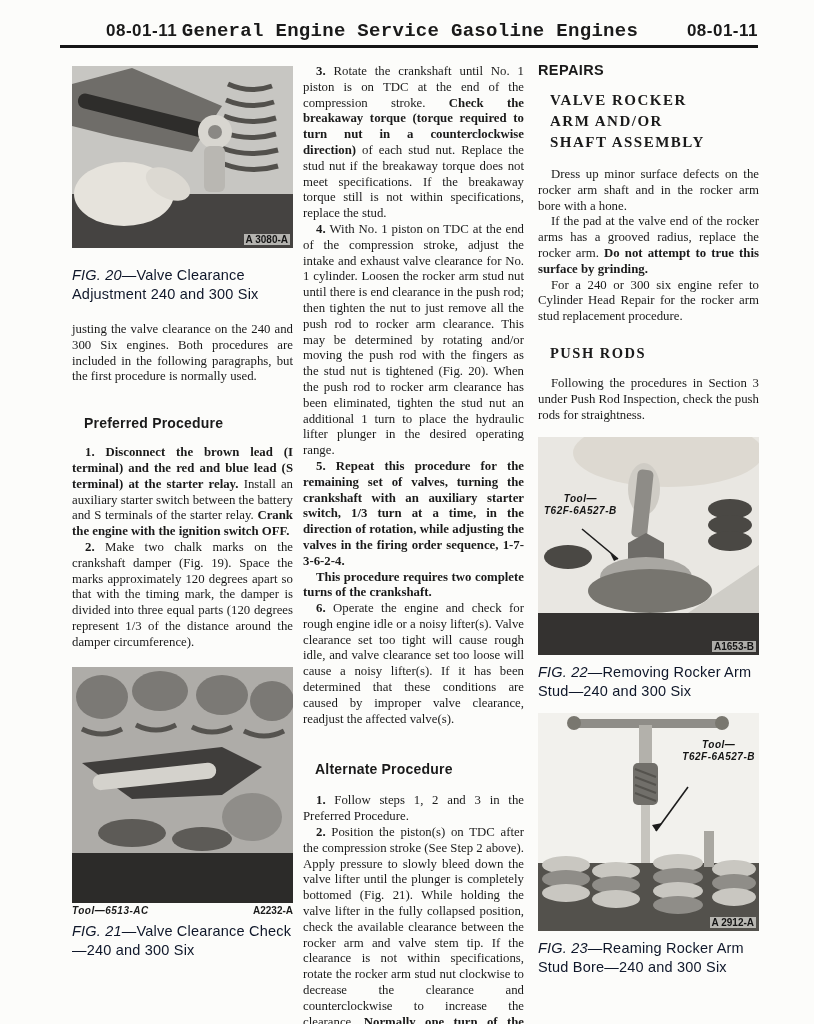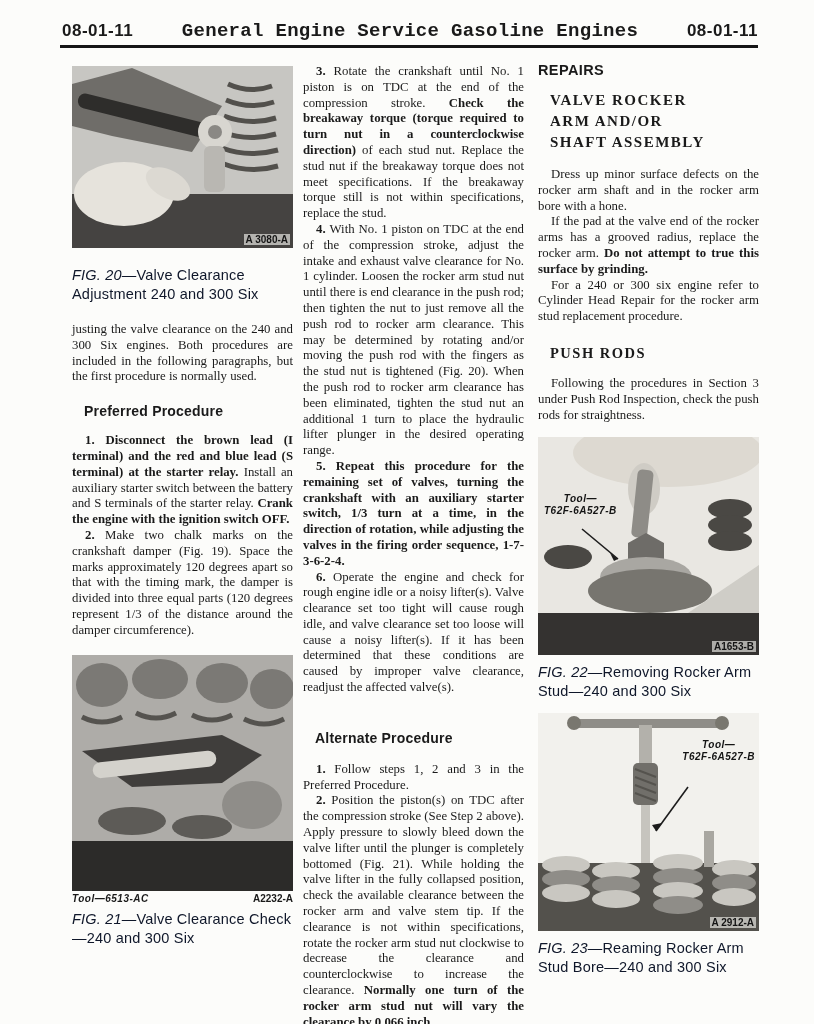--- a/index.html
+++ b/index.html
@@ -3,21 +3,21 @@
 <meta charset="utf-8">
 <style>
   html,body{margin:0;padding:0;background:#e8e8e6;}
   .page{
     position:relative;width:814px;height:1024px;margin:0 auto;
     background:#fcfcfa;color:#1a1a1a;overflow:hidden;
     font-family:"Liberation Serif",serif;
   }
   
   .hdr{position:absolute;top:20px;left:62px;width:696px;display:flex;justify-content:space-between;align-items:baseline;}
-  .hdr .pgnum{font-family:"Liberation Sans",sans-serif;font-weight:bold;font-size:17px;letter-spacing:.5px;}
+  .hdr .pgnum{font-family:"Liberation Sans",sans-serif;font-weight:bold;font-size:17px;letter-spacing:.5px;margin-left:44px;}
   .hdr .title{font-family:Liberation Mono, monospace;font-weight:bold;font-size:19px;letter-spacing:.3px;}
   .hdr-rule{position:absolute;top:45px;left:60px;width:698px;height:3px;background:#161616;}
   
   .col{position:absolute;width:221px;}
   .col1{left:72px;top:66px;}
   .col2{left:303px;top:64px;}
   .col3{left:538px;top:62px;}
   
   .p{margin:0;font-size:12.8px;line-height:15.8px;text-align:justify;text-indent:13px;}
   .p.noind{text-indent:0;}
@@ -31,21 +31,21 @@
   .pcode{position:absolute;right:3px;bottom:3px;font-family:"Liberation Sans",sans-serif;font-weight:bold;font-size:10px;color:#141414;background:rgba(240,239,235,.65);padding:0 2px;}
   .tool-lbl{position:absolute;font-family:"Liberation Sans",sans-serif;font-style:italic;font-weight:bold;font-size:10px;letter-spacing:.5px;color:#141414;line-height:12px;text-align:center;}
   .photo-foot{display:flex;justify-content:space-between;align-items:flex-end;margin-top:2px;}
   .photo-foot .tool-flat{font-family:"Liberation Sans",sans-serif;font-style:italic;font-weight:bold;font-size:10px;letter-spacing:.5px;}
   .photo-foot .code-flat{font-family:"Liberation Sans",sans-serif;font-weight:bold;font-size:10px;}
   .caption{font-family:"Liberation Sans",sans-serif;font-size:14.5px;line-height:19px;color:#0f172a;letter-spacing:.2px;}
   .caption .figl{font-style:italic;}
   .caption .l2{display:block;}
   
   .mt6{margin-top:6px;}.mt8{margin-top:8px;}.mt12{margin-top:12px;}.mt14{margin-top:14px;}
-  .mt16{margin-top:16px;}.mt18{margin-top:18px;}.mt22{margin-top:18px;}.mt34{margin-top:34px;}
+  .mt16{margin-top:16px;}.mt18{margin-top:18px;}.mt22{margin-top:30px;}.mt34{margin-top:34px;}
 </style>
 </head>
 <body>
 
 <div class="page">
 
   <div class="hdr">
     <span class="pgnum">08-01-11</span>
     <span class="title">General Engine Service Gasoline Engines</span>
     <span class="pgnum">08-01-11</span>
@@ -122,20 +122,21 @@
     <div class="caption mt6">
       <span class="figl">FIG. 21</span><span>—Valve Clearance Check</span>
       <span class="l2">—240 and 300 Six</span>
     </div>
   </div>
 
   <div class="col col2">
     <p class="p"><span class="b">3. </span><span>Rotate the crankshaft until No. 1 piston is on TDC at the end of the compression stroke. </span><span class="b">Check the breakaway torque (torque required to turn nut in a counterclockwise direction)</span><span> of each stud nut. Replace the stud nut if the breakaway torque does not meet specifications. If the breakaway torque still is not within specifications, replace the stud.</span></p>
     <p class="p"><span class="b">4. </span><span>With No. 1 piston on TDC at the end of the compression stroke, adjust the intake and exhaust valve clearance for No. 1 cylinder. Loosen the rocker arm stud nut until there is end clearance in the push rod; then tighten the nut to just remove all the push rod to rocker arm clearance. This may be determined by rotating and/or moving the push rod with the fingers as the stud nut is tightened (Fig. 20). When the push rod to rocker arm clearance has been eliminated, tighten the stud nut an additional 1 turn to place the hydraulic lifter plunger in the desired operating range.</span></p>
     <p class="p"><span class="b">5. Repeat this procedure for the remaining set of valves, turning the crankshaft with an auxiliary starter switch, 1/3 turn at a time, in the direction of rotation, while adjusting the valves in the firing order sequence, 1-7-3-6-2-4.</span></p>
+    <p class="p"><span class="b">This procedure requires two complete turns of the crankshaft.</span></p>
     <p class="p"><span class="b">6. </span><span>Operate the engine and check for rough engine idle or a noisy lifter(s). Valve clearance set too tight will cause rough idle, and valve clearance set too loose will cause a noisy lifter(s). If it has been determined that these conditions are caused by improper valve clearance, readjust the affected valve(s).</span></p>
 
     <h3 class="h-sans mt34">Alternate Procedure</h3>
 
     <p class="p mt16"><span class="b">1. </span><span>Follow steps 1, 2 and 3 in the Preferred Procedure.</span></p>
     <p class="p"><span class="b">2. </span><span>Position the piston(s) on TDC after the compression stroke (See Step 2 above). Apply pressure to slowly bleed down the valve lifter until the plunger is completely bottomed (Fig. 21). While holding the valve lifter in the fully collapsed position, check the available clearance between the rocker arm and valve stem tip. If the clearance is not within specifications, rotate the rocker arm stud nut clockwise to decrease the clearance and counterclockwise to increase the clearance. </span><span class="b">Normally one turn of the rocker arm stud nut will vary the clearance by 0.066 inch.</span></p>
   </div>
 
   <div class="col col3">
     <h2 class="h-repairs">REPAIRS</h2>

